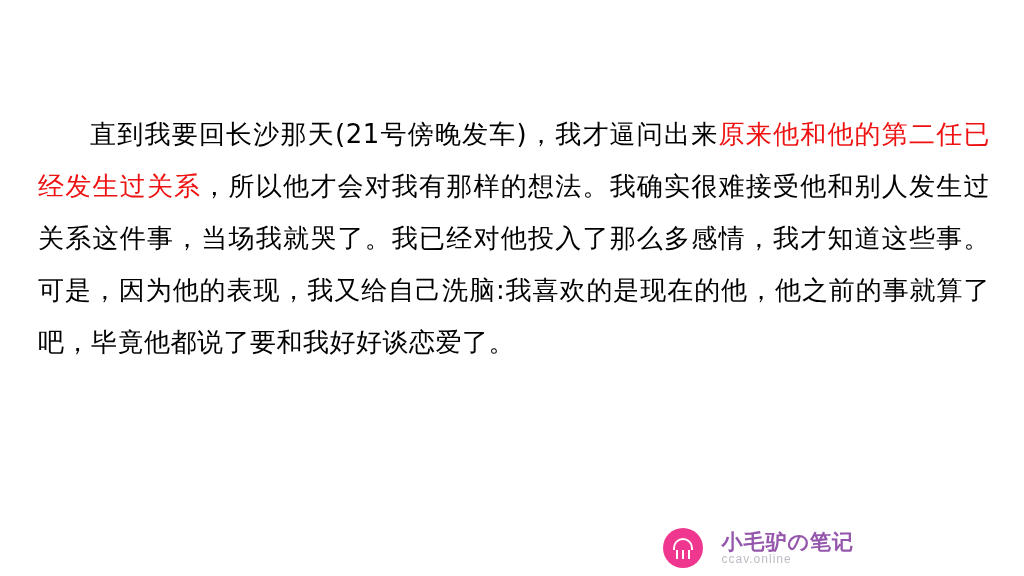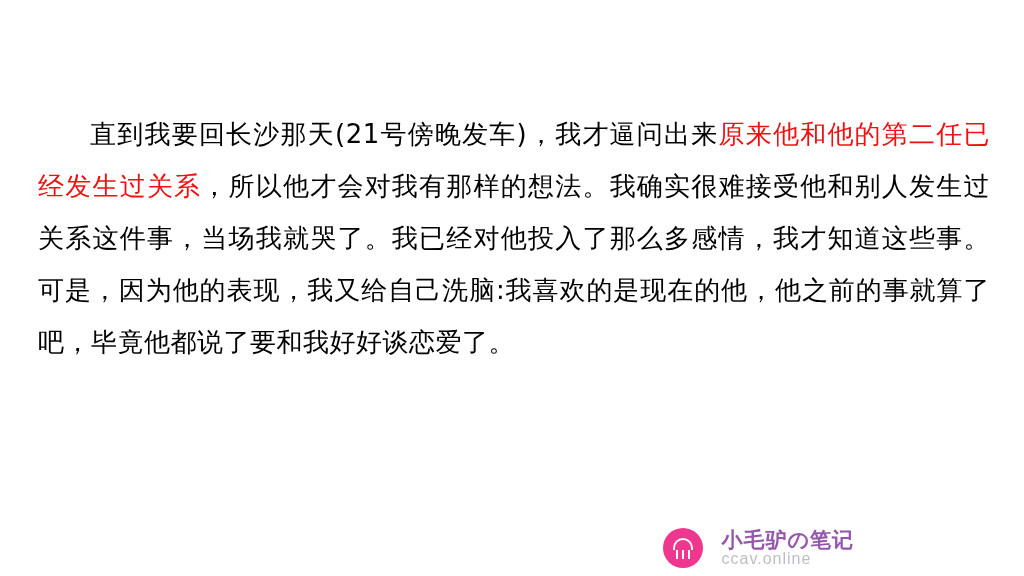--- a/index.html
+++ b/index.html
@@ -88,21 +88,21 @@
     line-height: 1.05;
   }
   .wm-title {
     font-size: 21px;
     color: #8f4fa8;
     font-weight: bold;
     letter-spacing: 1px;
     font-family: "DejaVu Sans", "Liberation Sans", sans-serif;
   }
   .wm-sub {
-    font-size: 16px;
+    font-size: 12px;
     color: #b9b9c2;
     letter-spacing: 1px;
     font-family: "Liberation Sans", sans-serif;
   }
 </style>
 </head>
 <body>
 
 <div id="page">
 

